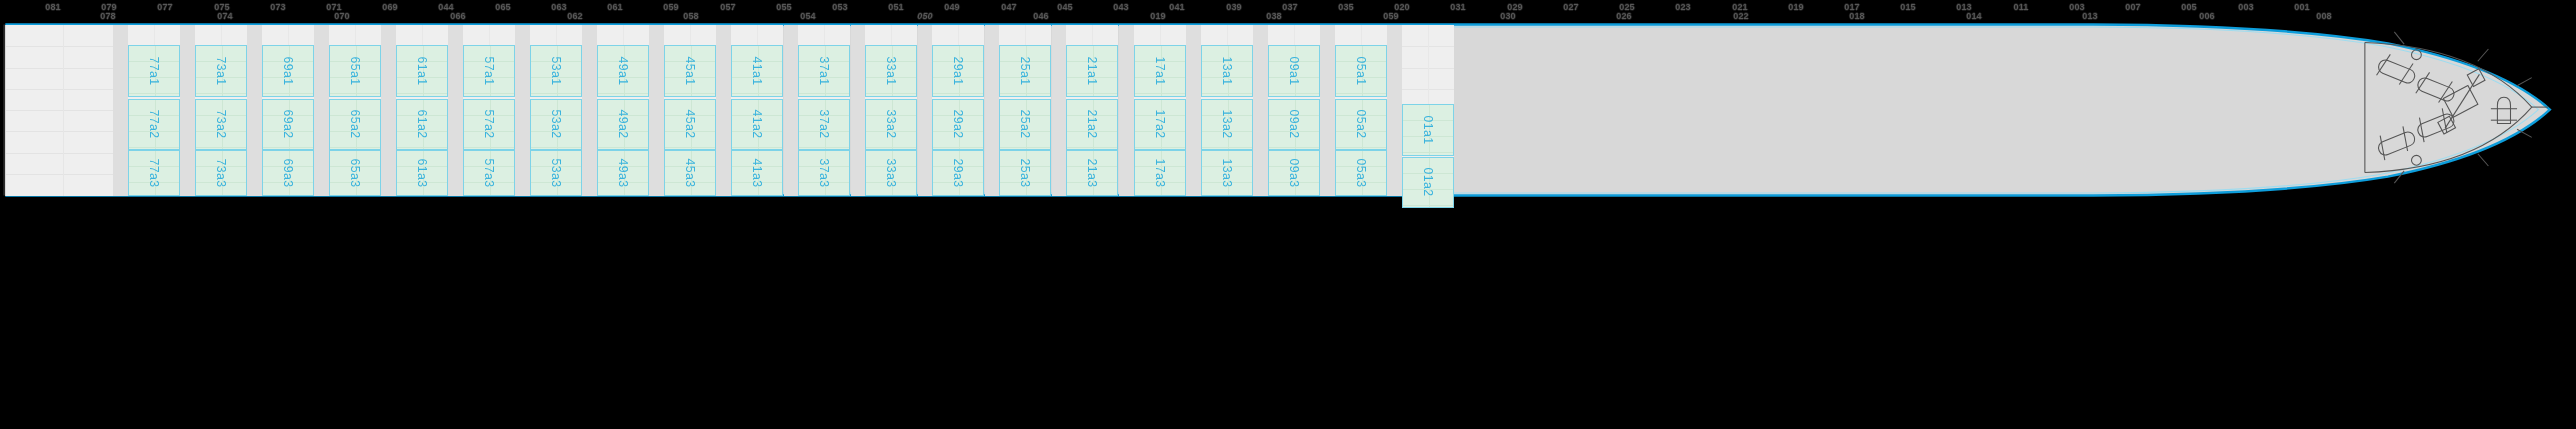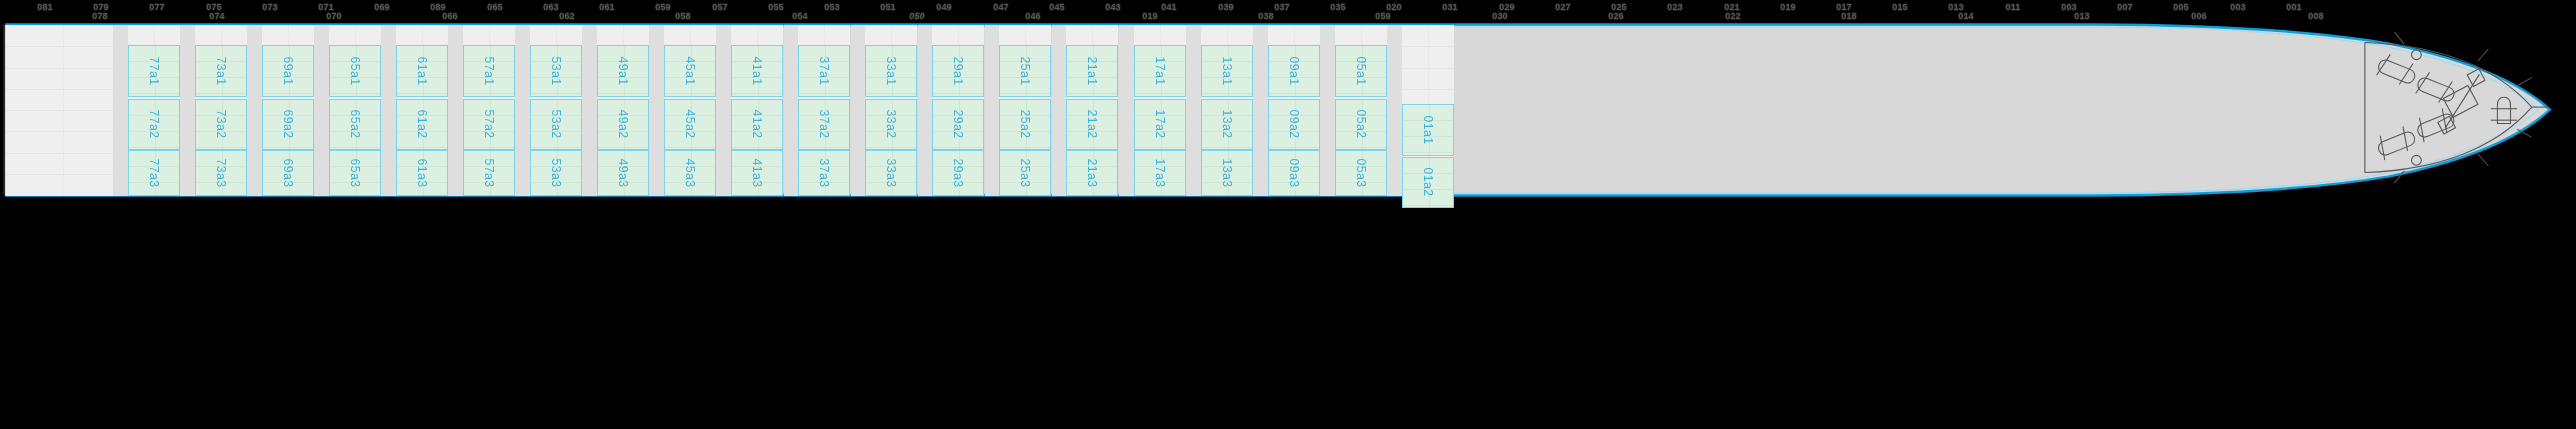--- a/index.html
+++ b/index.html
@@ -13,21 +13,21 @@
     position: relative;
     width: 2576px;
     height: 429px;
     background: #000000;
     overflow: hidden;
   }
 
   
   #frame-ruler {
     position: absolute;
-    left: 4px; top: 0;
+    left: 12px; top: 0;
     width: 2208px;
     height: 24.5px;
     z-index: 6;
     text-align: right;
   }
   .frame-tick {
     position: absolute;
     color: #585858;
     font-size: 9px;
     font-weight: bold;
@@ -155,21 +155,21 @@
 <div id="stage">
 
   <div id="frame-ruler">
       <div class="frame-tick odd" style="left: 41px;">081</div>
       <div class="frame-tick odd" style="left: 97px;">079</div>
       <div class="frame-tick odd" style="left: 153px;">077</div>
       <div class="frame-tick odd" style="left: 210px;">075</div>
       <div class="frame-tick odd" style="left: 266px;">073</div>
       <div class="frame-tick odd" style="left: 322px;">071</div>
       <div class="frame-tick odd" style="left: 378px;">069</div>
-      <div class="frame-tick odd" style="left: 434px;">089</div>
+      <div class="frame-tick odd" style="left: 434px;">044</div>
       <div class="frame-tick odd" style="left: 491px;">065</div>
       <div class="frame-tick odd" style="left: 547px;">063</div>
       <div class="frame-tick odd" style="left: 603px;">061</div>
       <div class="frame-tick odd" style="left: 659px;">059</div>
       <div class="frame-tick odd" style="left: 716px;">057</div>
       <div class="frame-tick odd" style="left: 772px;">055</div>
       <div class="frame-tick odd" style="left: 828px;">053</div>
       <div class="frame-tick odd" style="left: 884px;">051</div>
       <div class="frame-tick odd" style="left: 940px;">049</div>
       <div class="frame-tick odd" style="left: 997px;">047</div>

